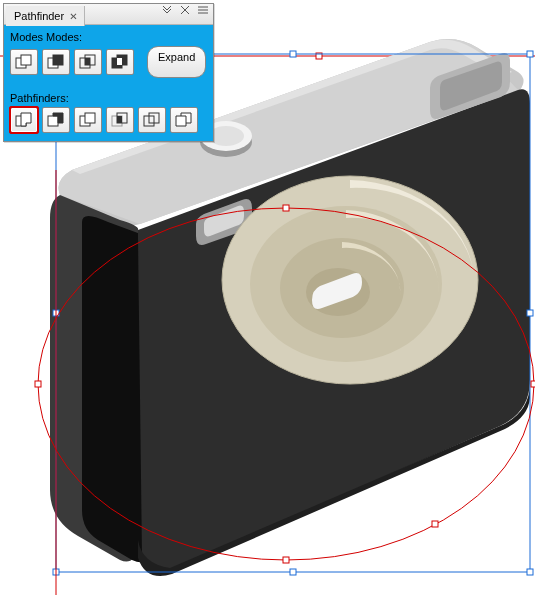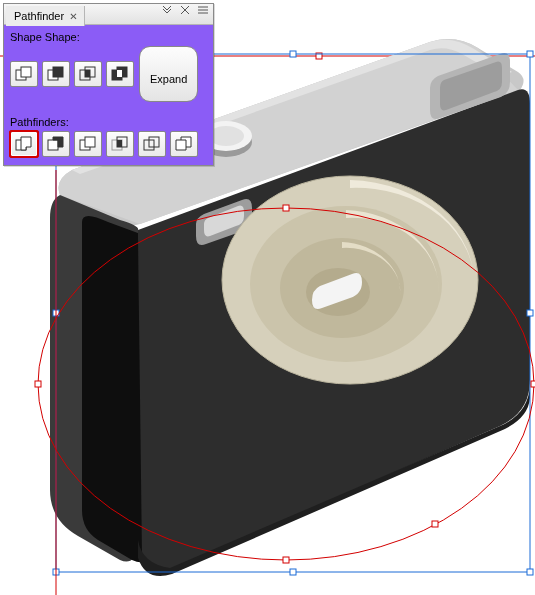--- a/index.html
+++ b/index.html
@@ -1,31 +1,31 @@
 <!DOCTYPE html>
 <html><head>
 <meta charset="utf-8">
 <style>
   html,body{margin:0;padding:0;background:#fff;font-family:Tahoma,Geneva,sans-serif;font-size:11px;color:#000}
   #stage{position:relative;width:535px;height:595px;overflow:hidden}
   .artwork{position:absolute;left:0;top:0}
-  .panel{position:absolute;left:3px;top:3px;width:209px;background:#8b5cf6;border:1px solid #8a8a8a;box-shadow:1px 1px 0 rgba(0,0,0,0.15)}
+  .panel{position:absolute;left:3px;top:3px;width:209px;background:#0ea5e9;border:1px solid #8a8a8a;box-shadow:1px 1px 0 rgba(0,0,0,0.15)}
   .panel-header{display:flex;align-items:flex-start;height:20px;background:linear-gradient(#f6f6f6,#e2e2e2);border-bottom:1px solid #b5b5b5;position:relative}
   .tab{display:flex;align-items:center;gap:3px;padding:2px 6px 2px 8px;background:#ECECEC;border-right:1px solid #b5b5b5;height:16px;margin-top:2px;margin-left:2px}
   .tab span.label{line-height:1}
   .tab .close{font-family:Arial;font-size:10px;color:#555;margin-left:2px}
   .header-icons{margin-left:auto;display:flex;align-items:center;gap:6px;padding-right:4px;color:#555;font-size:9px}
   .header-icons .hi{width:12px;height:12px;display:flex;align-items:center;justify-content:center}
   .panel-body{padding:4px 6px 8px 6px}
   .grp-label{margin:2px 0 3px 0}
   .row{display:flex;align-items:center;gap:4px}
   .mode-btn{width:26px;height:24px;background:linear-gradient(#fdfdfd,#eaeaea);border:1px solid #888;border-radius:2px;display:flex;align-items:center;justify-content:center;box-shadow:inset 0 1px 0 #fff}
   .mode-btn svg{display:block}
   .mode-btn.selected{outline:2px solid #d30000;outline-offset:-1px;box-shadow:inset 0 0 0 1px #fff,0 0 0 1px #d30000}
-  .expand-btn{margin-left:1px;height:22px;padding:16px 10px;background:linear-gradient(#fdfdfd,#e4e4e4);border:1px solid #888;border-radius:11px;font-size:11px;display:flex;align-items:flex-end}
+  .expand-btn{margin-left:9px;height:22px;padding:4px 10px;background:linear-gradient(#fdfdfd,#e4e4e4);border:1px solid #888;border-radius:11px;font-size:11px;display:flex;align-items:flex-start}
 </style>
 </head>
 <body>
 
 <div id="stage">
 
 <svg class="artwork" width="535" height="595" viewBox="0 0 535 595">
 
   <line x1="0" y1="56" x2="535" y2="56" stroke="#d30000" stroke-width="1"></line>
 
@@ -118,21 +118,21 @@
       <div class="hi">
         <svg width="10" height="10">
               <line x1="0" y1="2" x2="10" y2="2" stroke="#555"></line>
               <line x1="0" y1="5" x2="10" y2="5" stroke="#555"></line>
               <line x1="0" y1="8" x2="10" y2="8" stroke="#555"></line>
             </svg>
       </div>
     </div>
   </div>
   <div class="panel-body">
-    <div class="grp-label">Shape Shape:</div>
+    <div class="grp-label">Modes Modes:</div>
     <div class="row">
       <div class="mode-btn">
         <svg width="18" height="16">
               <rect x="1" y="4" width="10" height="10" fill="#fff" stroke="#333"></rect>
               <rect x="6" y="1" width="10" height="10" fill="#fff" stroke="#333"></rect>
             </svg>
       </div>
       <div class="mode-btn">
         <svg width="18" height="16">
               <rect x="1" y="4" width="10" height="10" fill="#fff" stroke="#333"></rect>

